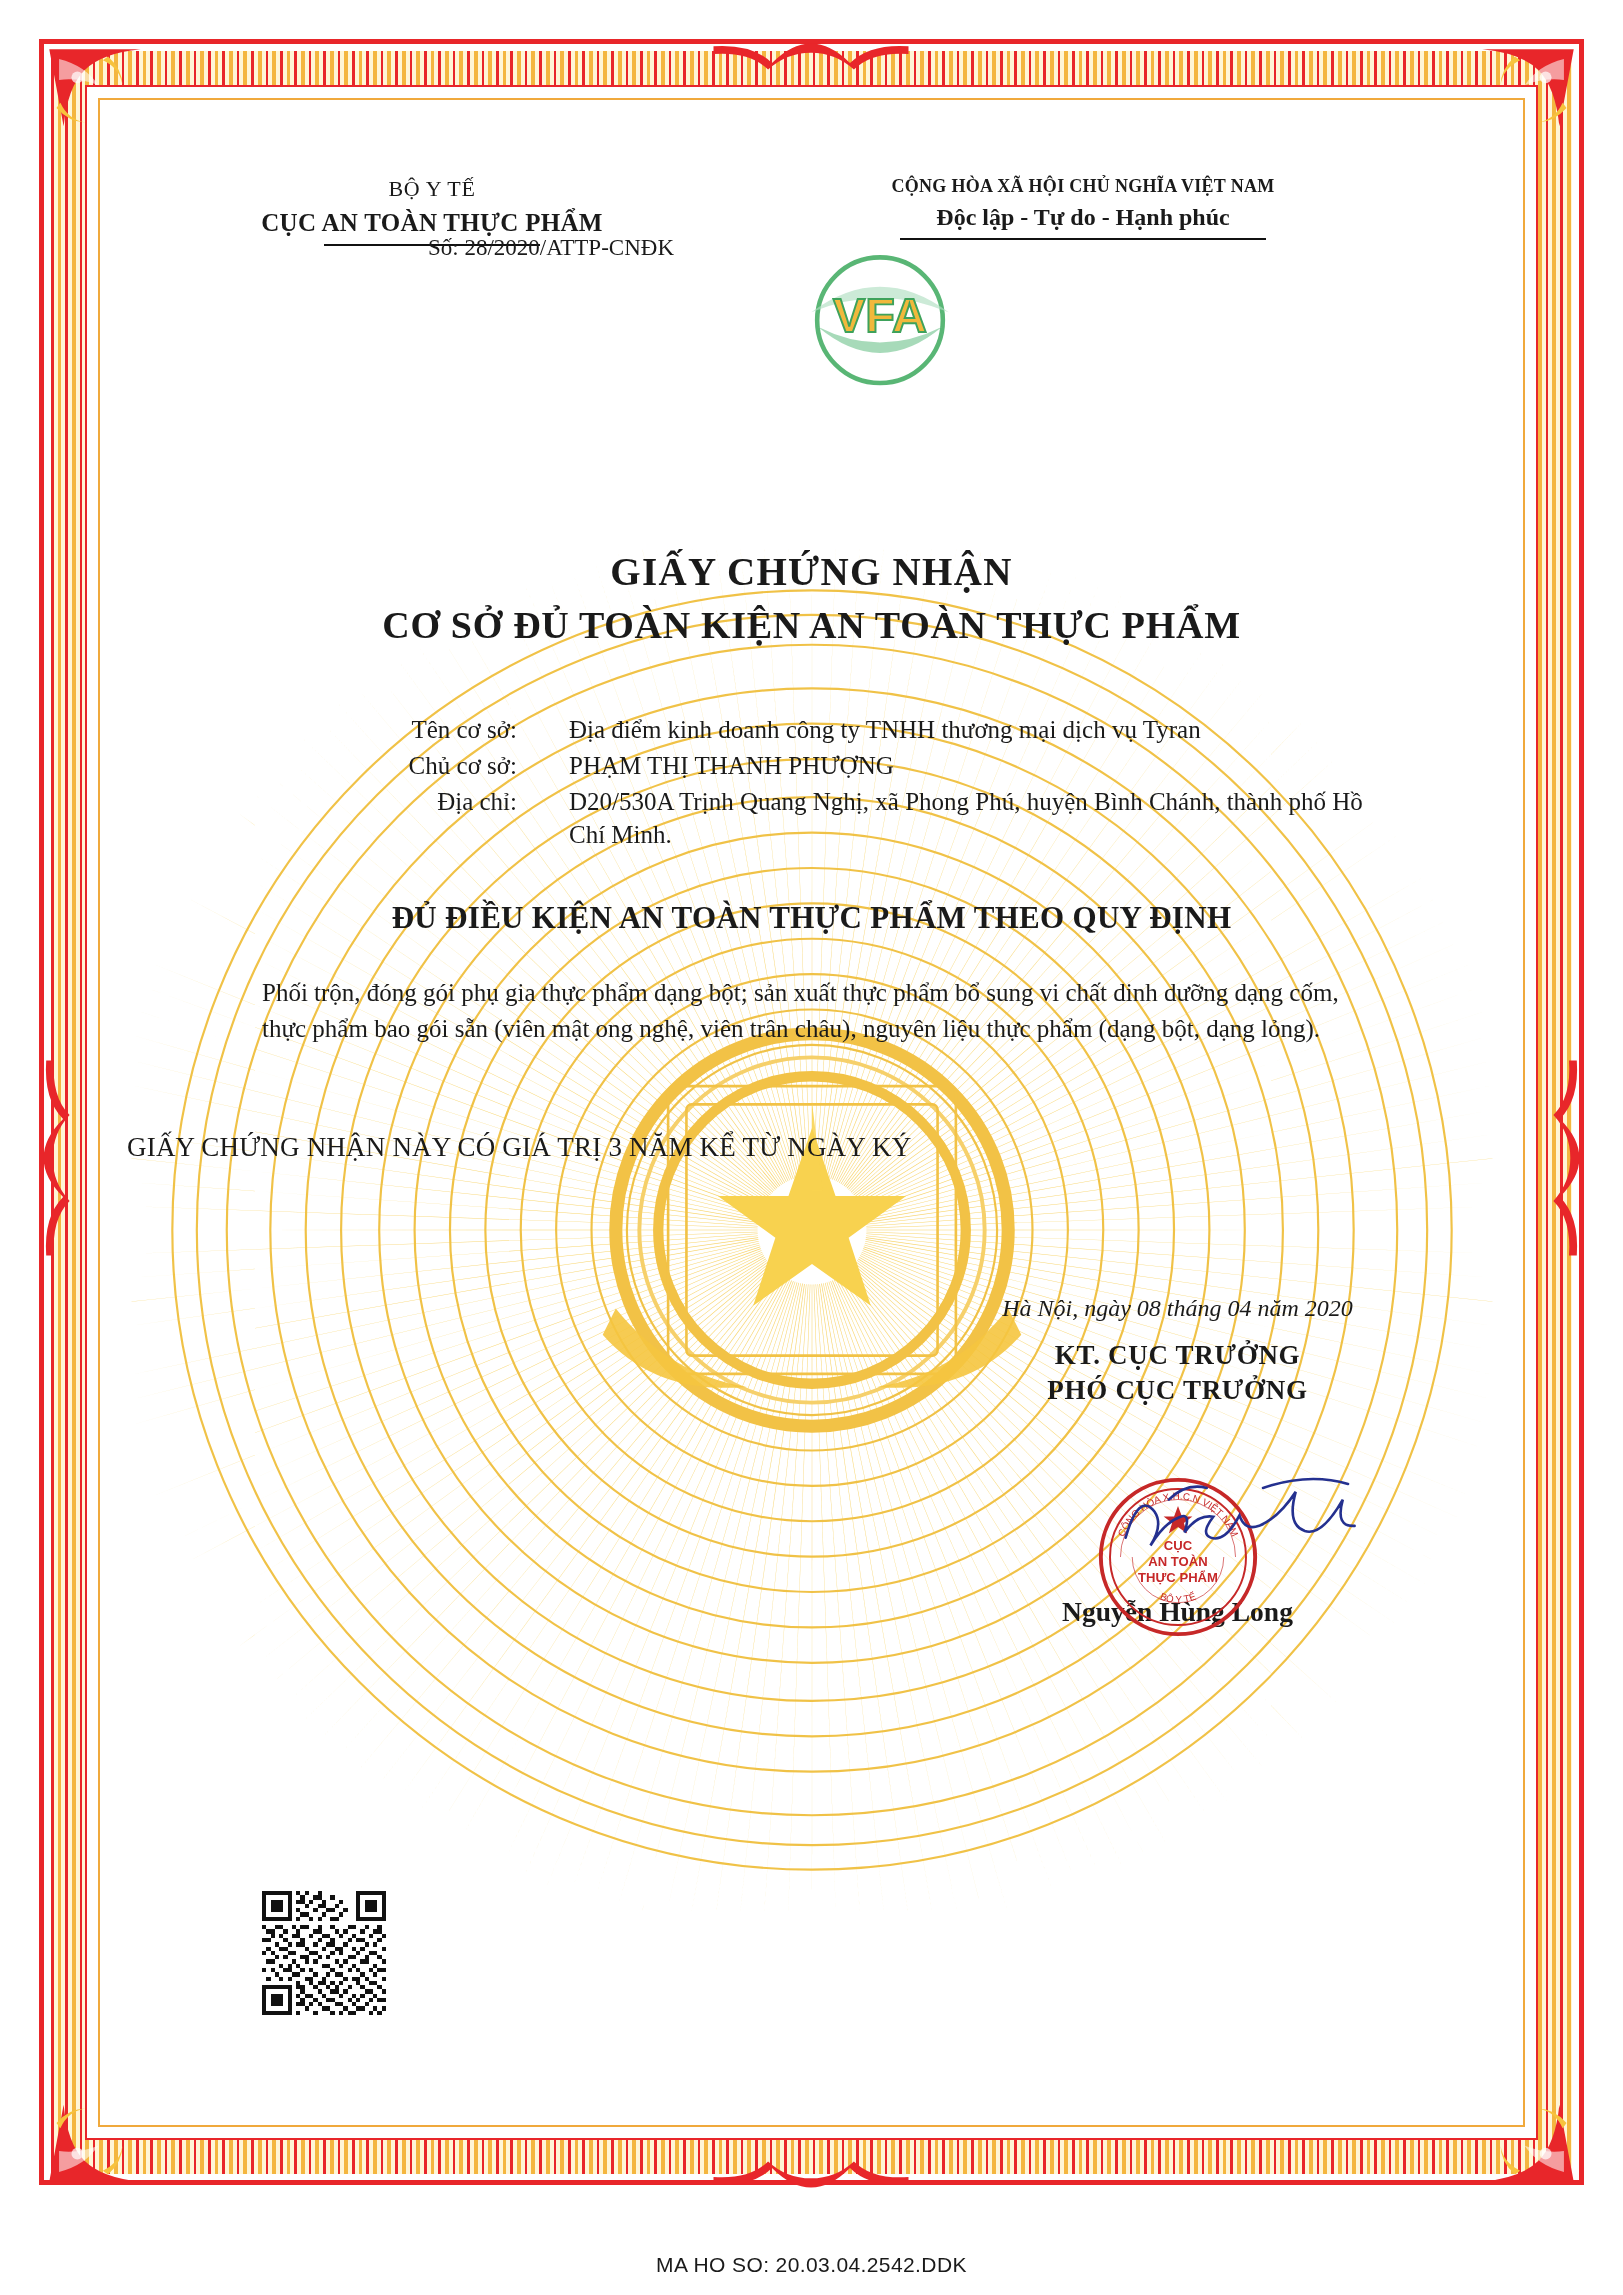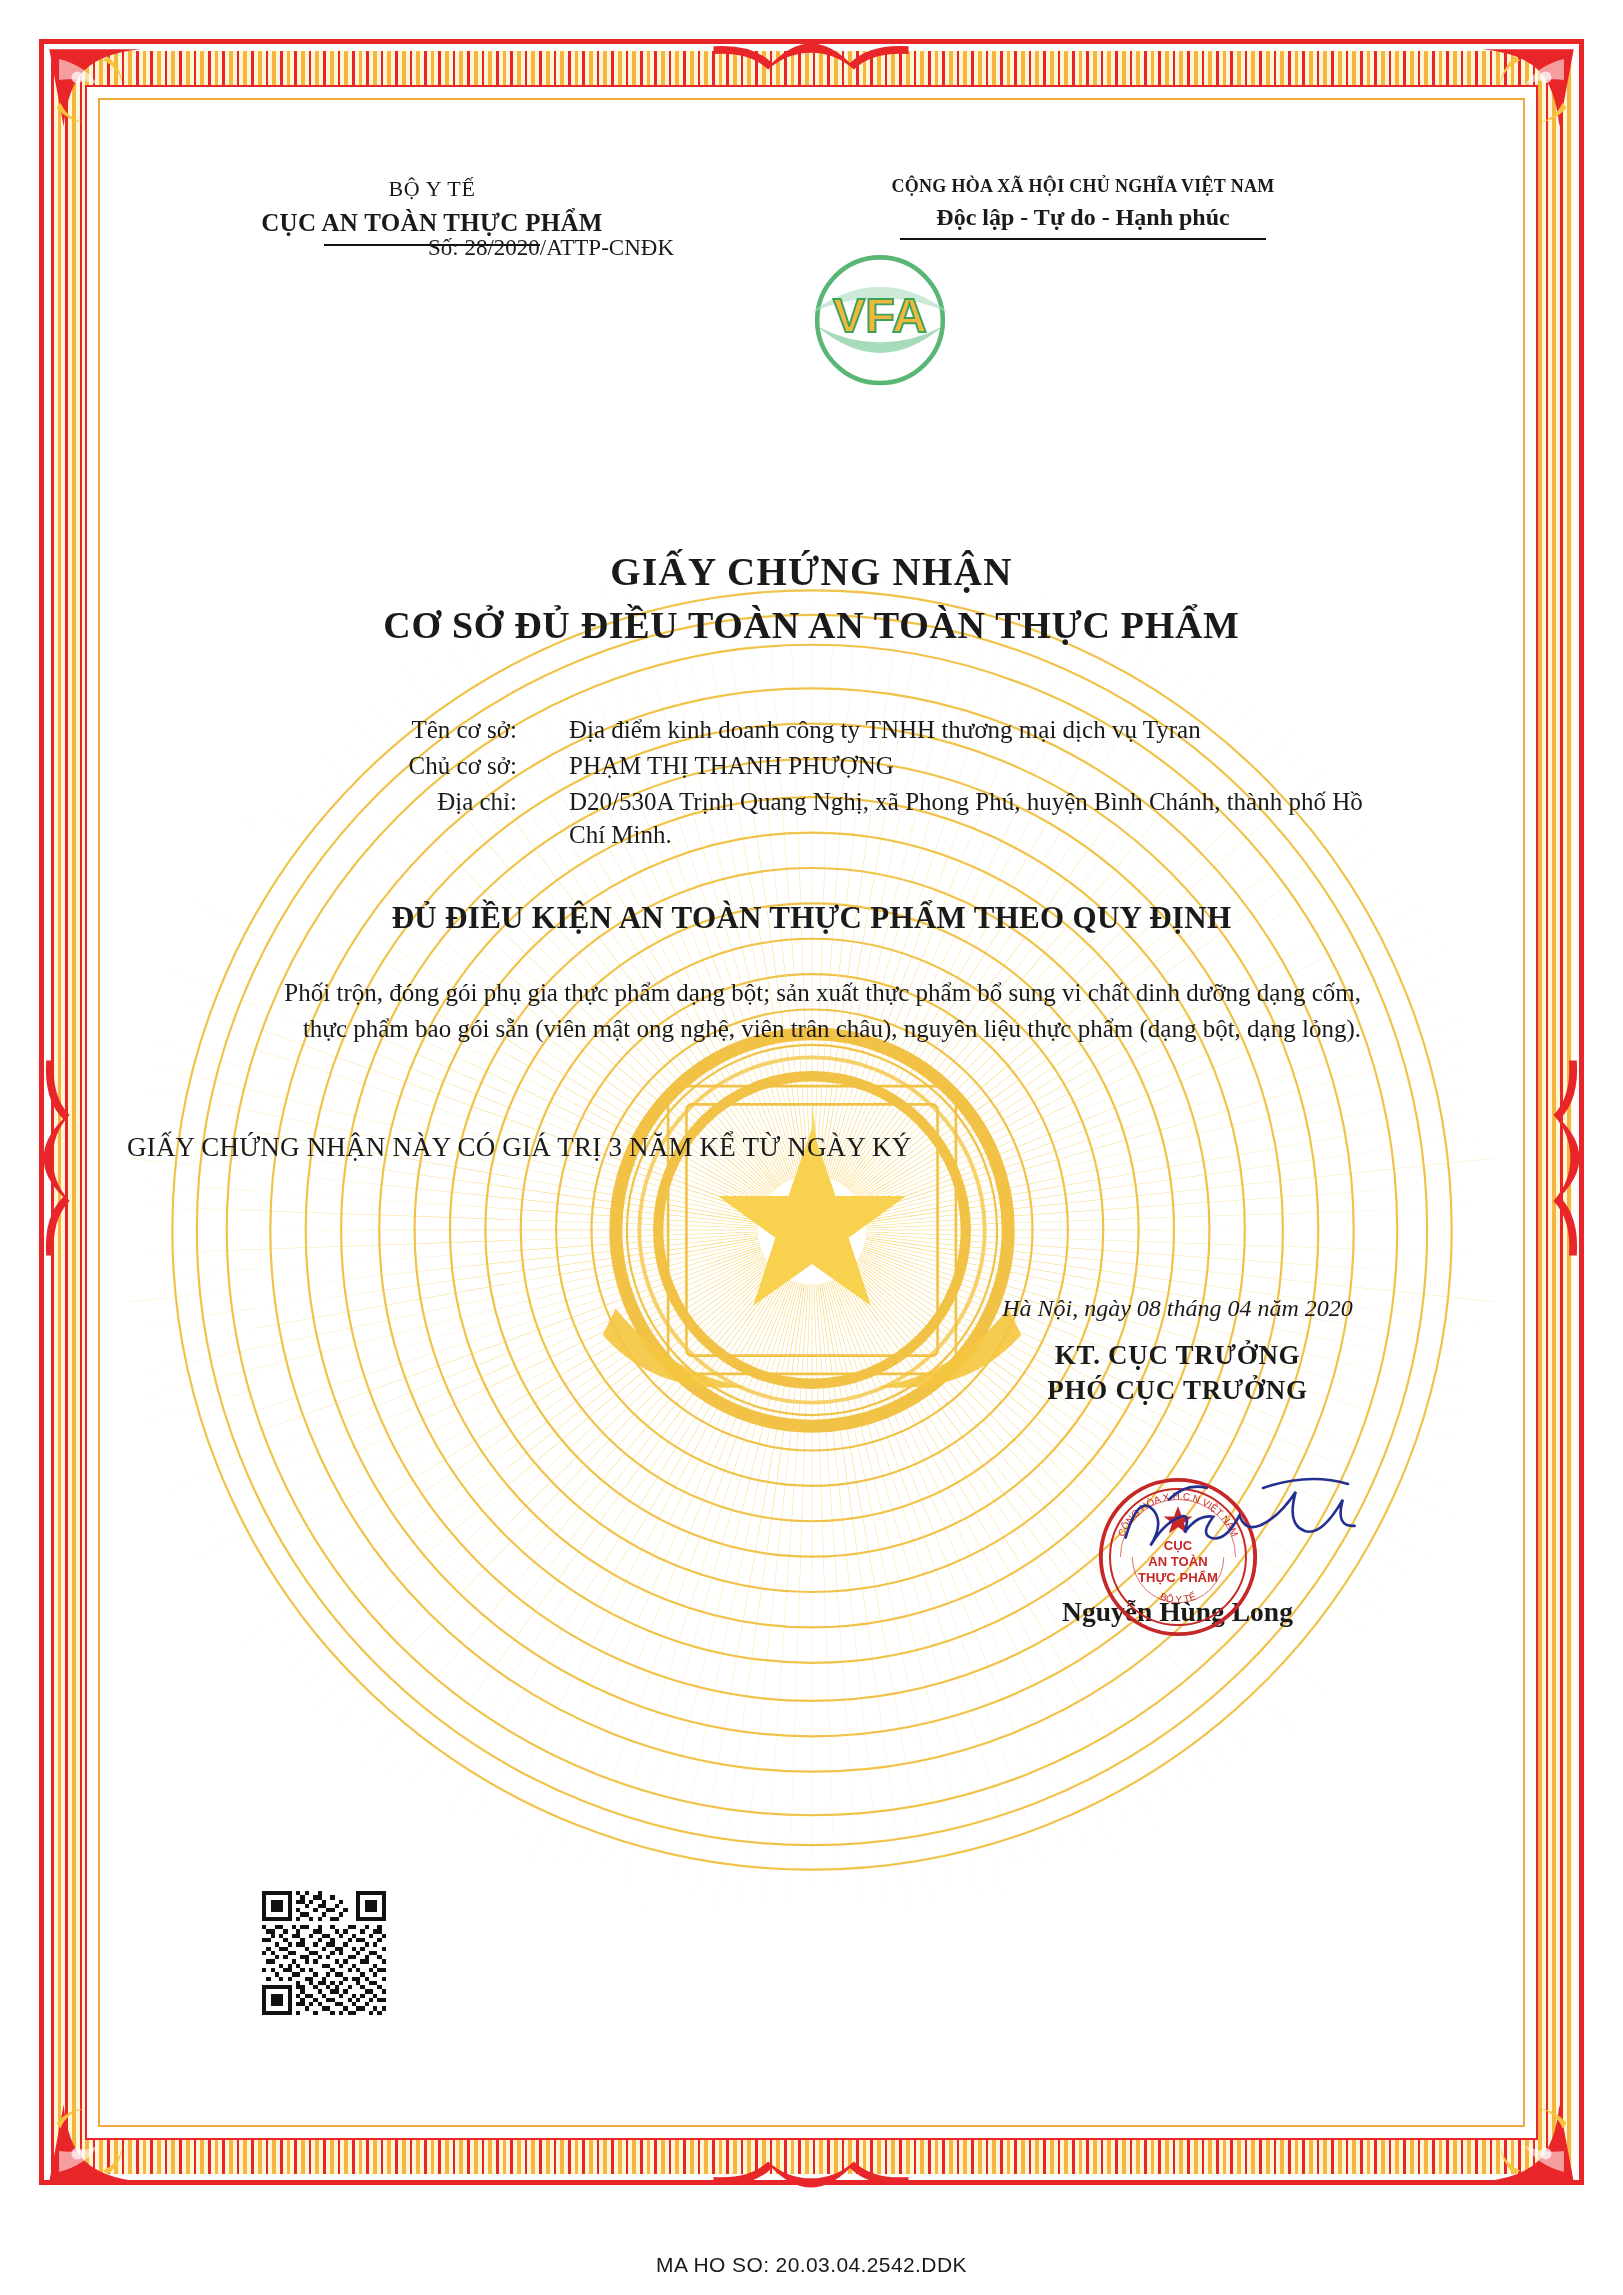--- a/index.html
+++ b/index.html
@@ -240,21 +240,21 @@
     font-size: 31px;
     font-weight: bold;
     letter-spacing: 0.3px;
   }
 
   .scope {
     position: absolute;
     top: 864px;
     left: 151px;
     width: 1099px;
-    text-align: right;
+    text-align: left;
     font-size: 25px;
     line-height: 1.42;
   }
 
   .validity {
     position: absolute;
     top: 1021px;
     left: 16px;
     width: 100%;
     text-align: left;
@@ -648,21 +648,21 @@
       <g opacity="0.92">
         <circle cx="165" cy="110" r="96" fill="none" stroke="#4cb06a" stroke-width="7"></circle>
         <path d="M70 120 q95 80 190 0 q-95 48 -190 0 z" fill="#7fc99a" opacity="0.75"></path>
         <path d="M60 98 q105 -78 210 0 q-105 -44 -210 0 z" fill="#a9dcbd" opacity="0.65"></path>
         <text x="165" y="128" text-anchor="middle" font-family="Liberation Sans, sans-serif" font-size="74" font-weight="bold" fill="#f0b32c" stroke="#2e9b4e" stroke-width="3">VFA</text>
       </g>
     </svg>
 
     <div class="title-block">
       <div class="title1">GIẤY CHỨNG NHẬN</div>
-      <div class="title2">CƠ SỞ ĐỦ ĐIỀU TOÀN AN TOÀN THỰC PHẨM</div>
+      <div class="title2">CƠ SỞ ĐỦ TOÀN KIỆN AN TOÀN THỰC PHẨM</div>
     </div>
 
     <div class="fields">
       <div class="frow">
         <div class="flabel">Tên cơ sở:</div>
         <div class="fvalue">Địa điểm kinh doanh công ty TNHH thương mại dịch vụ Tyran</div>
       </div>
       <div class="frow">
         <div class="flabel">Chủ cơ sở:</div>
         <div class="fvalue center-name">PHẠM THỊ THANH PHƯỢNG</div>

